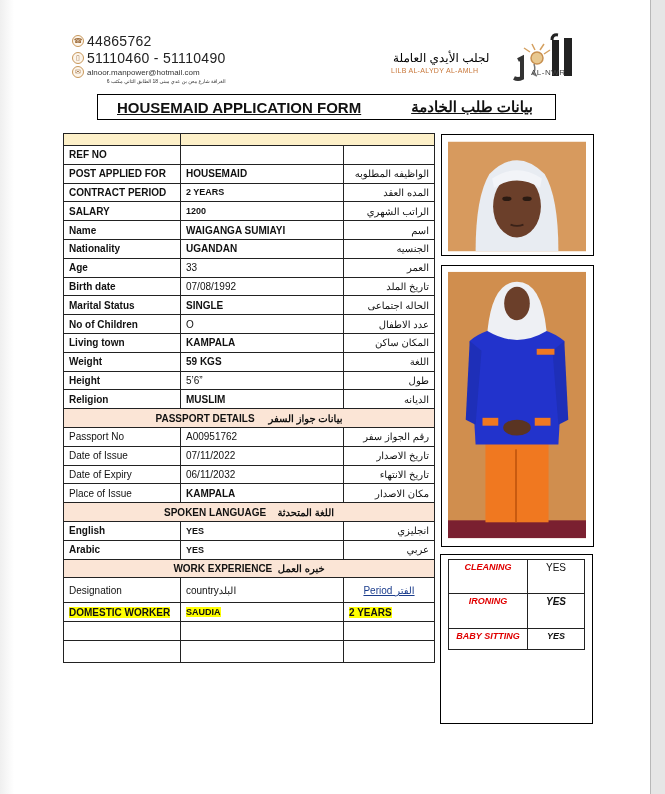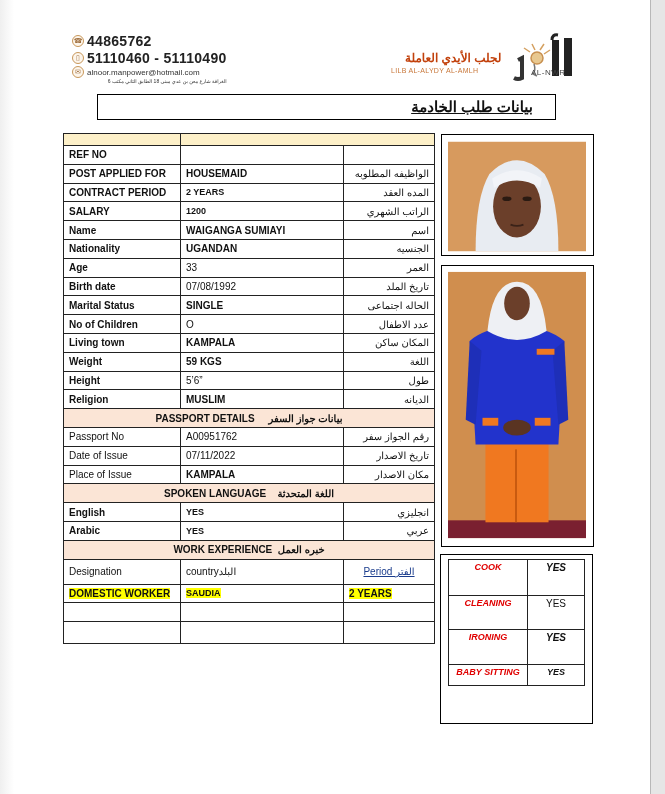--- a/index.html
+++ b/index.html
@@ -17,27 +17,27 @@
     background: #e6e6e6; border-left: 1px solid #b8b8b8;
   }
   .header-contact { position: absolute; left: 72px; top: 32px; }
   .contact-row { display: flex; align-items: center; height: 17px; }
   .c-icon {
     width: 12px; height: 12px; border-radius: 50%;
     border: 1.5px solid #c8975a; color: #a07040; font-size: 7px;
     display: flex; align-items: center; justify-content: center;
     margin-right: 3px; box-sizing: border-box; background: #fdf6ec;
   }
-  .phone-text { font-size: 14px; font-weight: bold; color: #222; letter-spacing: 0.3px; }
+  .phone-text { font-size: 14px; font-weight: normal; color: #222; letter-spacing: 0.3px; }
   .email-row { height: 12px; }
   .email-text { font-size: 8px; color: #333; }
   .address-text { font-size: 5px; color: #333; margin-left: 16px; direction: rtl; }
 
   .logo { position: absolute; left: 385px; top: 32px; width: 215px; height: 50px; }
-  .logo-ar { position: absolute; left: 20px; top: 19px; font-size: 12px; color: #c2410c; direction: rtl; font-weight: bold; }
+  .logo-ar { position: absolute; left: 8px; top: 19px; font-size: 12px; color: #000000; direction: rtl; font-weight: normal; }
   .logo-en { position: absolute; left: 6px; top: 35px; font-size: 7px; color: #c8773a; letter-spacing: 0.3px; }
   .logo-mark { position: absolute; left: 115px; top: 0px; width: 100px; height: 50px; }
   .logo-nwr { position: absolute; left: 146px; top: 36px; font-size: 8px; color: #444; letter-spacing: 0.5px; }
 
   .title-box {
     position: absolute; left: 97px; top: 94px; width: 459px; height: 26px;
     border: 1.5px solid #000; box-sizing: border-box;
   }
   .title-en { position: absolute; left: 19px; top: 4px; font-size: 15px; font-weight: bold; text-decoration: underline; color: #111; }
   .title-ar { position: absolute; right: 22px; top: 3px; font-size: 15px; font-weight: bold; text-decoration: underline; color: #111; direction: rtl; }
@@ -102,20 +102,21 @@
     <path d="M34 32 Q36 38 33 42 L37 44" stroke="#777" stroke-width="1.5" fill="none"></path>
     <path d="M18 28 L22 26 L22 46 Q18 48 14 46" stroke="#333" stroke-width="4" fill="none"></path>
     <rect x="52" y="8" width="7" height="36" fill="#222"></rect>
     <path d="M52 8 Q52 2 58 3" stroke="#222" stroke-width="3" fill="none"></path>
     <rect x="64" y="6" width="8" height="38" fill="#222"></rect>
   </svg>
   <div class="logo-nwr">AL-NWR</div>
 </div>
 
 <div class="title-box">
+  <span class="title-en">HOUSEMAID APPLICATION FORM</span>
   <span class="title-ar">بيانات طلب الخادمة</span>
 </div>
 
 <table class="main">
   <colgroup>
       <col style="width:117px">
       <col style="width:163px">
       <col style="width:91px">
     </colgroup>
   <tbody>
@@ -201,20 +202,25 @@
   </tr>
   <tr>
     <td>Passport No</td>
     <td class="val" style="font-weight:normal">A00951762</td>
     <td class="ar">رقم الجواز سفر</td>
   </tr>
   <tr>
     <td>Date of Issue</td>
     <td class="val" style="font-weight:normal">07/11/2022</td>
     <td class="ar">تاريخ الاصدار</td>
+  </tr>
+  <tr>
+    <td>Date of Expiry</td>
+    <td class="val" style="font-weight:normal">06/11/2032</td>
+    <td class="ar">تاريخ الانتهاء</td>
   </tr>
   <tr>
     <td>Place of Issue</td>
     <td class="val">KAMPALA</td>
     <td class="ar">مكان الاصدار</td>
   </tr>
   <tr class="section">
     <td colspan="3">
       <span>SPOKEN LANGUAGE</span>&nbsp;&nbsp;&nbsp;
       <span>اللغة المتحدثة</span>
@@ -286,24 +292,20 @@
     <rect x="88" y="148" width="16" height="8" fill="#f07820"></rect>
     <ellipse cx="70" cy="158" rx="14" ry="8" fill="#5a3422"></ellipse>
     <path d="M40 60 Q45 10 70 10 Q95 10 100 60 Q70 78 40 60 Z" fill="#eef0f4"></path>
     <ellipse cx="70" cy="32" rx="13" ry="17" fill="#6b3f2a"></ellipse>
   </svg>
 </div>
 
 <div class="skills-frame">
   <table class="skills">
     <tbody>
-        <tr>
-      <td class="sk" style="height:32px">COOK</td>
-      <td class="sv">YES</td>
-    </tr>
     <tr>
       <td class="sk" style="height:30px">CLEANING</td>
       <td class="sv plain">YES</td>
     </tr>
     <tr>
       <td class="sk" style="height:31px">IRONING</td>
       <td class="sv">YES</td>
     </tr>
     <tr>
       <td class="sk" style="height:17px">BABY SITTING</td>

